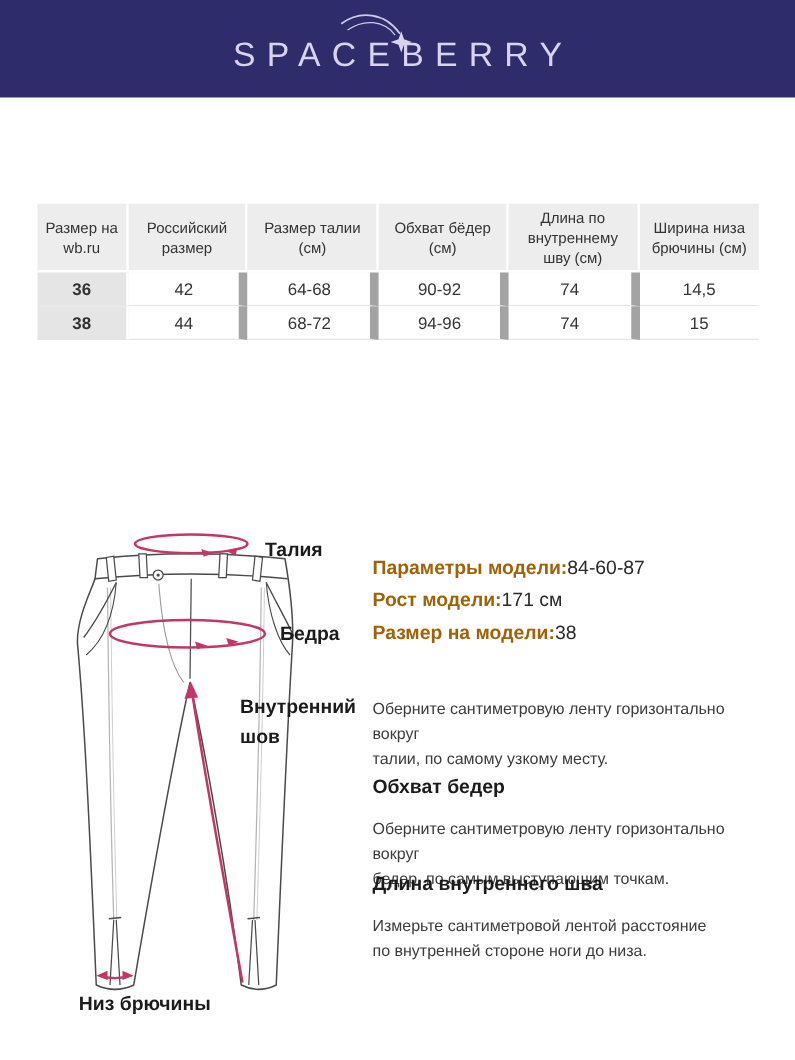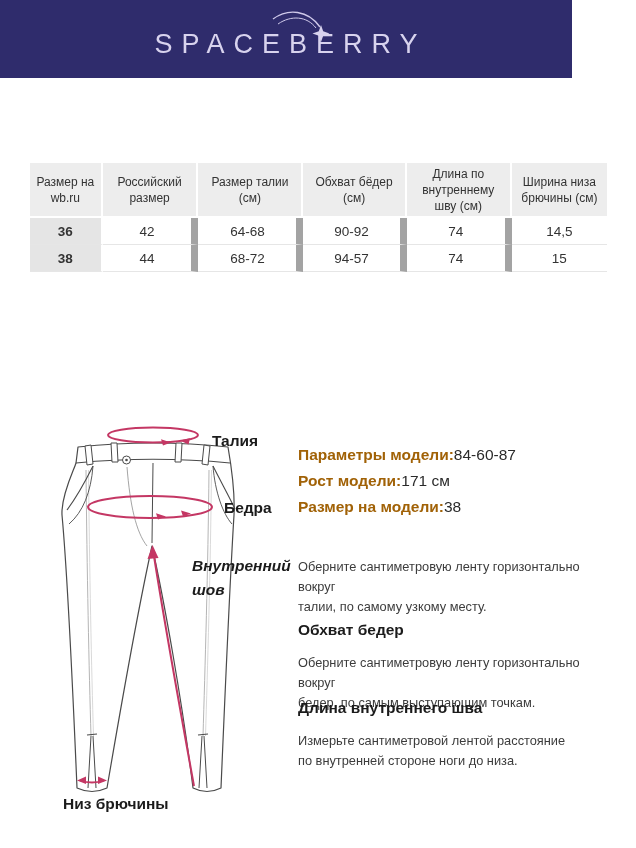--- a/index.html
+++ b/index.html
@@ -1,21 +1,21 @@
 <!DOCTYPE html>
 <html><head>
 <meta charset="utf-8">
 <style>
   * { margin:0; padding:0; box-sizing:border-box; }
   html,body { width:636px; height:848px; background:#ffffff; overflow:hidden; }
   body { position:relative; font-family:"Liberation Sans", sans-serif; color:#222; }
 
   
   .brand-header {
-    position:absolute; left:0; top:0; width:572px; height:78px;
+    position:absolute; left:0; top:0; width:636px; height:78px;
     background:#2f2c6c; display:flex; align-items:center; justify-content:center;text-align:center;
   }
   .logo-text {
     color:#d8d3ee; font-size:27px; letter-spacing:9px; font-weight:400;
     margin-top:10px; padding-left:9px;
   }
   .star-svg { position:absolute; left:270px; top:7px; }
 
   
   .size-table-wrap { position:absolute; left:30px; top:163px; width:577px; }
@@ -37,21 +37,21 @@
   .c0{width:12.6%} .c1{width:16.6%} .c2{width:18.2%} .c3{width:17.9%} .c4{width:18.2%} .c5{width:16.5%}
 
   
   .pants-svg { position:absolute; left:42px; top:420px; }
   .diagram-label {
     position:absolute; font-size:15.5px; font-weight:700; color:#1b1b1b; line-height:24px;
     white-space:pre-line;
   }
   #lbl-waist  { left:212px; top:429px; }
   #lbl-hips   { left:224px; top:496px; }
-  #lbl-inseam { left:192px; top:554px; width:120px;font-style:italic; }
+  #lbl-inseam { left:192px; top:554px; width:120px; }
   #lbl-hem    { left:63px;  top:792px; }
 
   
   .model-info { position:absolute; left:298px; top:442px; width:310px; }
   .model-line { font-size:15.5px; line-height:26px; color:#2a2a2a; }
   .model-line .lab { font-weight:700; color:#a16207; }
 
   .measure-section { position:absolute; left:298px; width:308px; }
   #sec-0 { top:543px; } #sec-1 { top:620px; } #sec-2 { top:698px; }
   .measure-section h3 { font-size:15.5px; font-weight:700; color:#1b1b1b; line-height:19px; }
@@ -97,21 +97,21 @@
         <td>42</td>
         <td>64-68</td>
         <td>90-92</td>
         <td>74</td>
         <td>14,5</td>
       </tr>
       <tr>
         <td class="size-col">38</td>
         <td>44</td>
         <td>68-72</td>
-        <td>94-57</td>
+        <td>94-96</td>
         <td>74</td>
         <td>15</td>
       </tr>
     </tbody>
   </table>
 </div>
 
 <svg class="pants-svg" width="250" height="400" viewBox="0 0 250 400">
 
   <path d="M 36,27 Q 111,19 186,27

